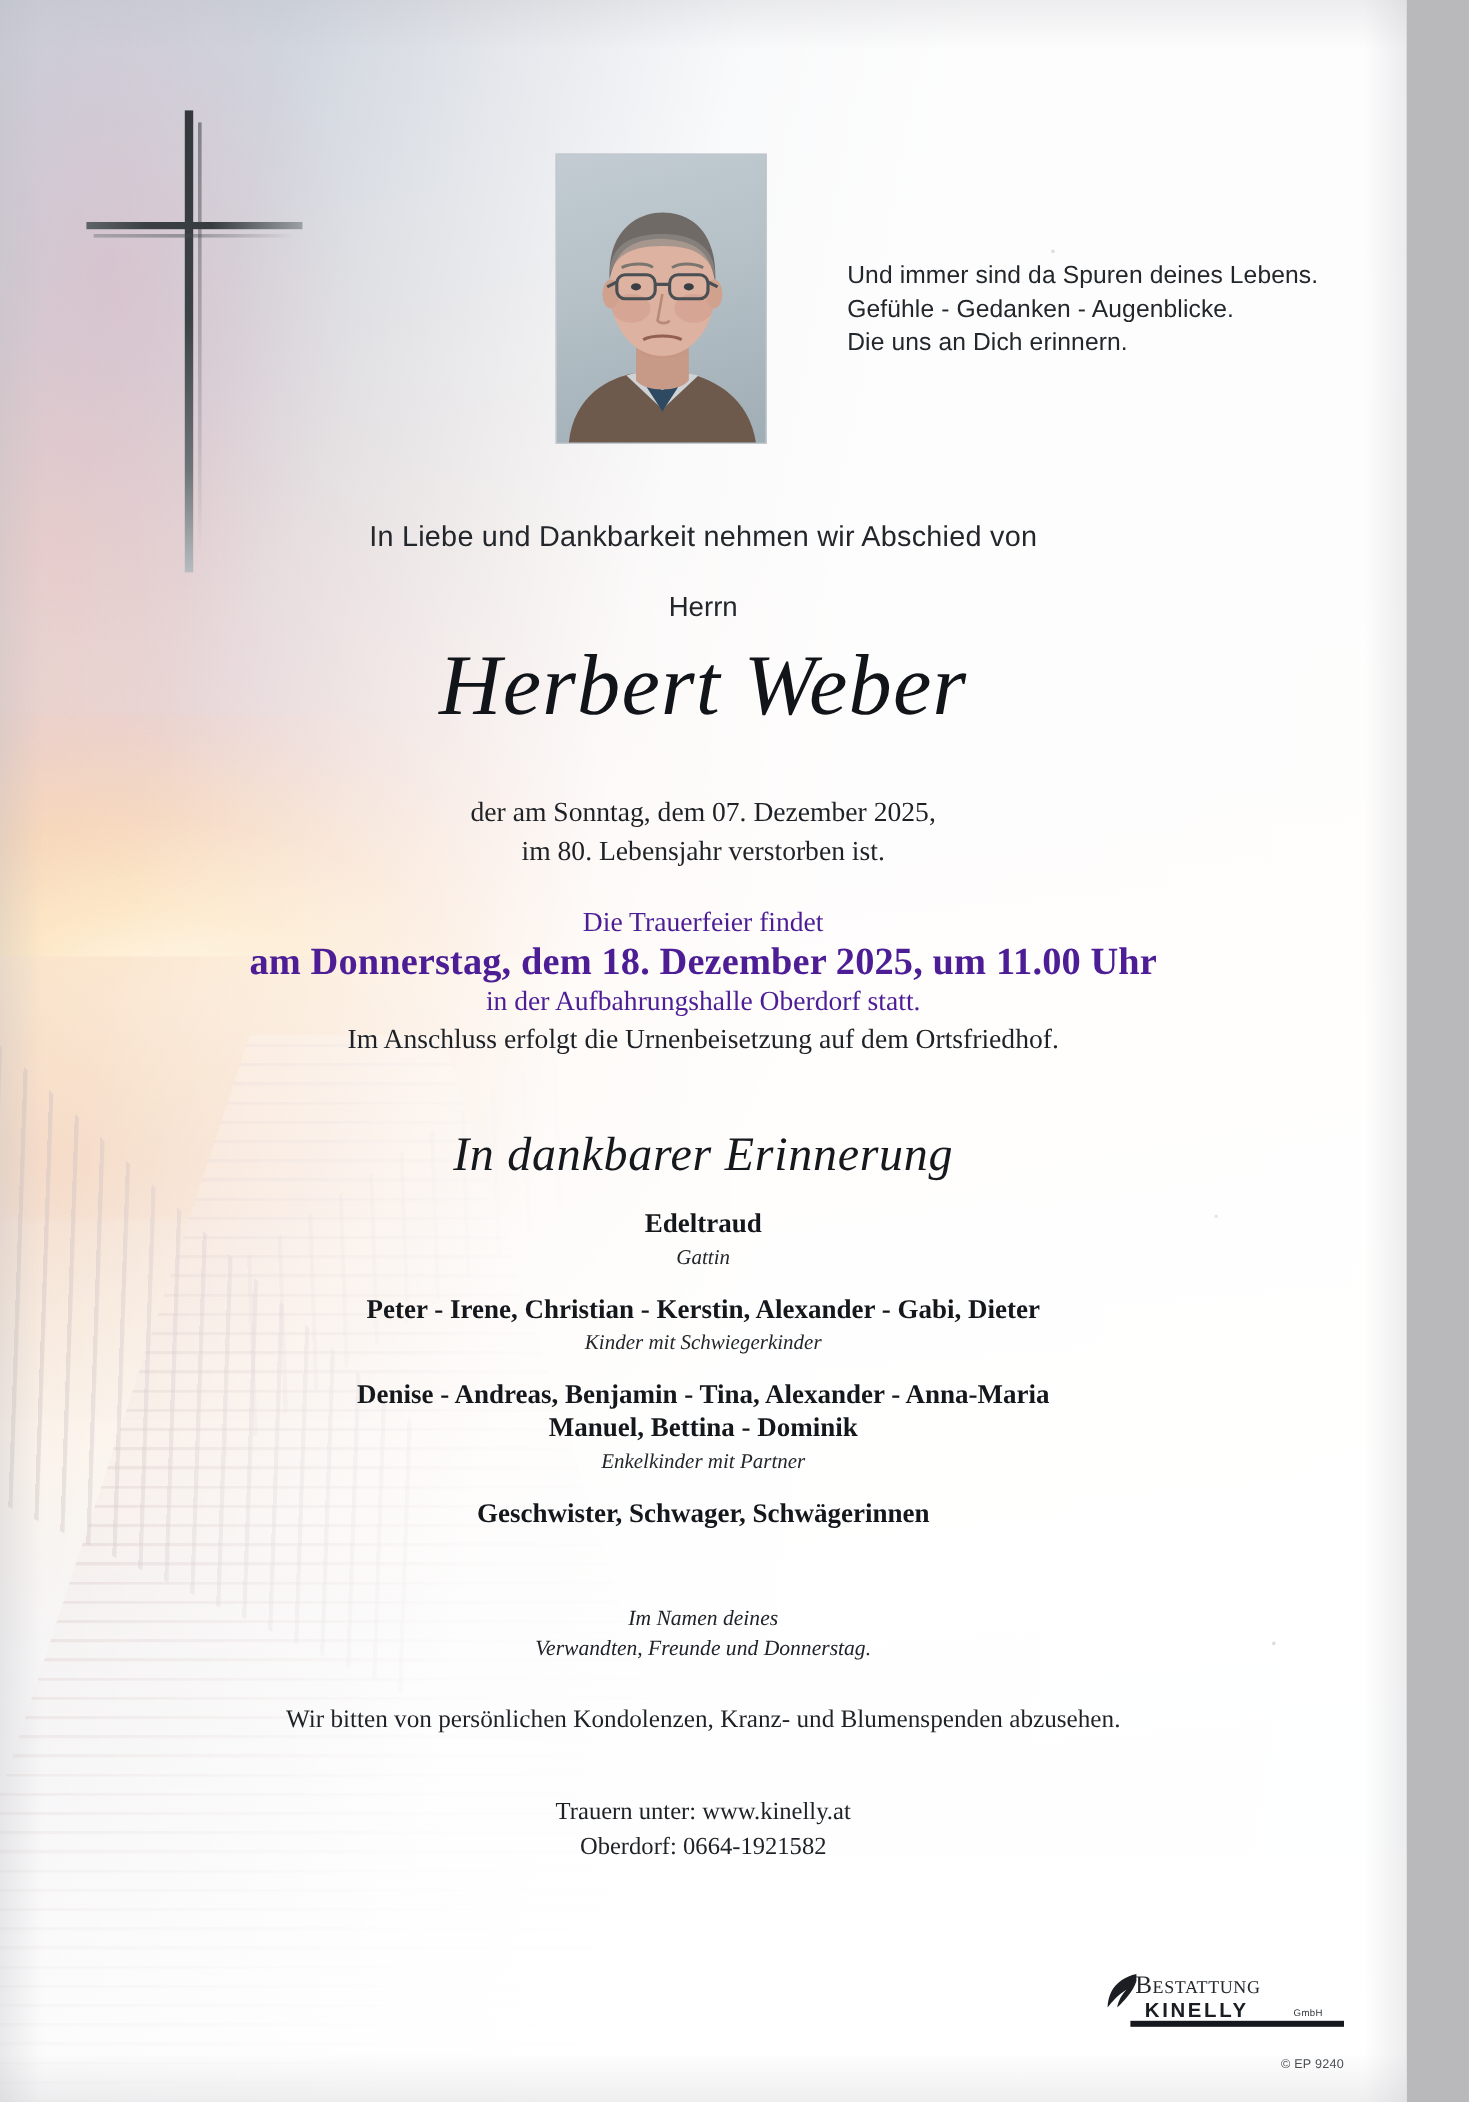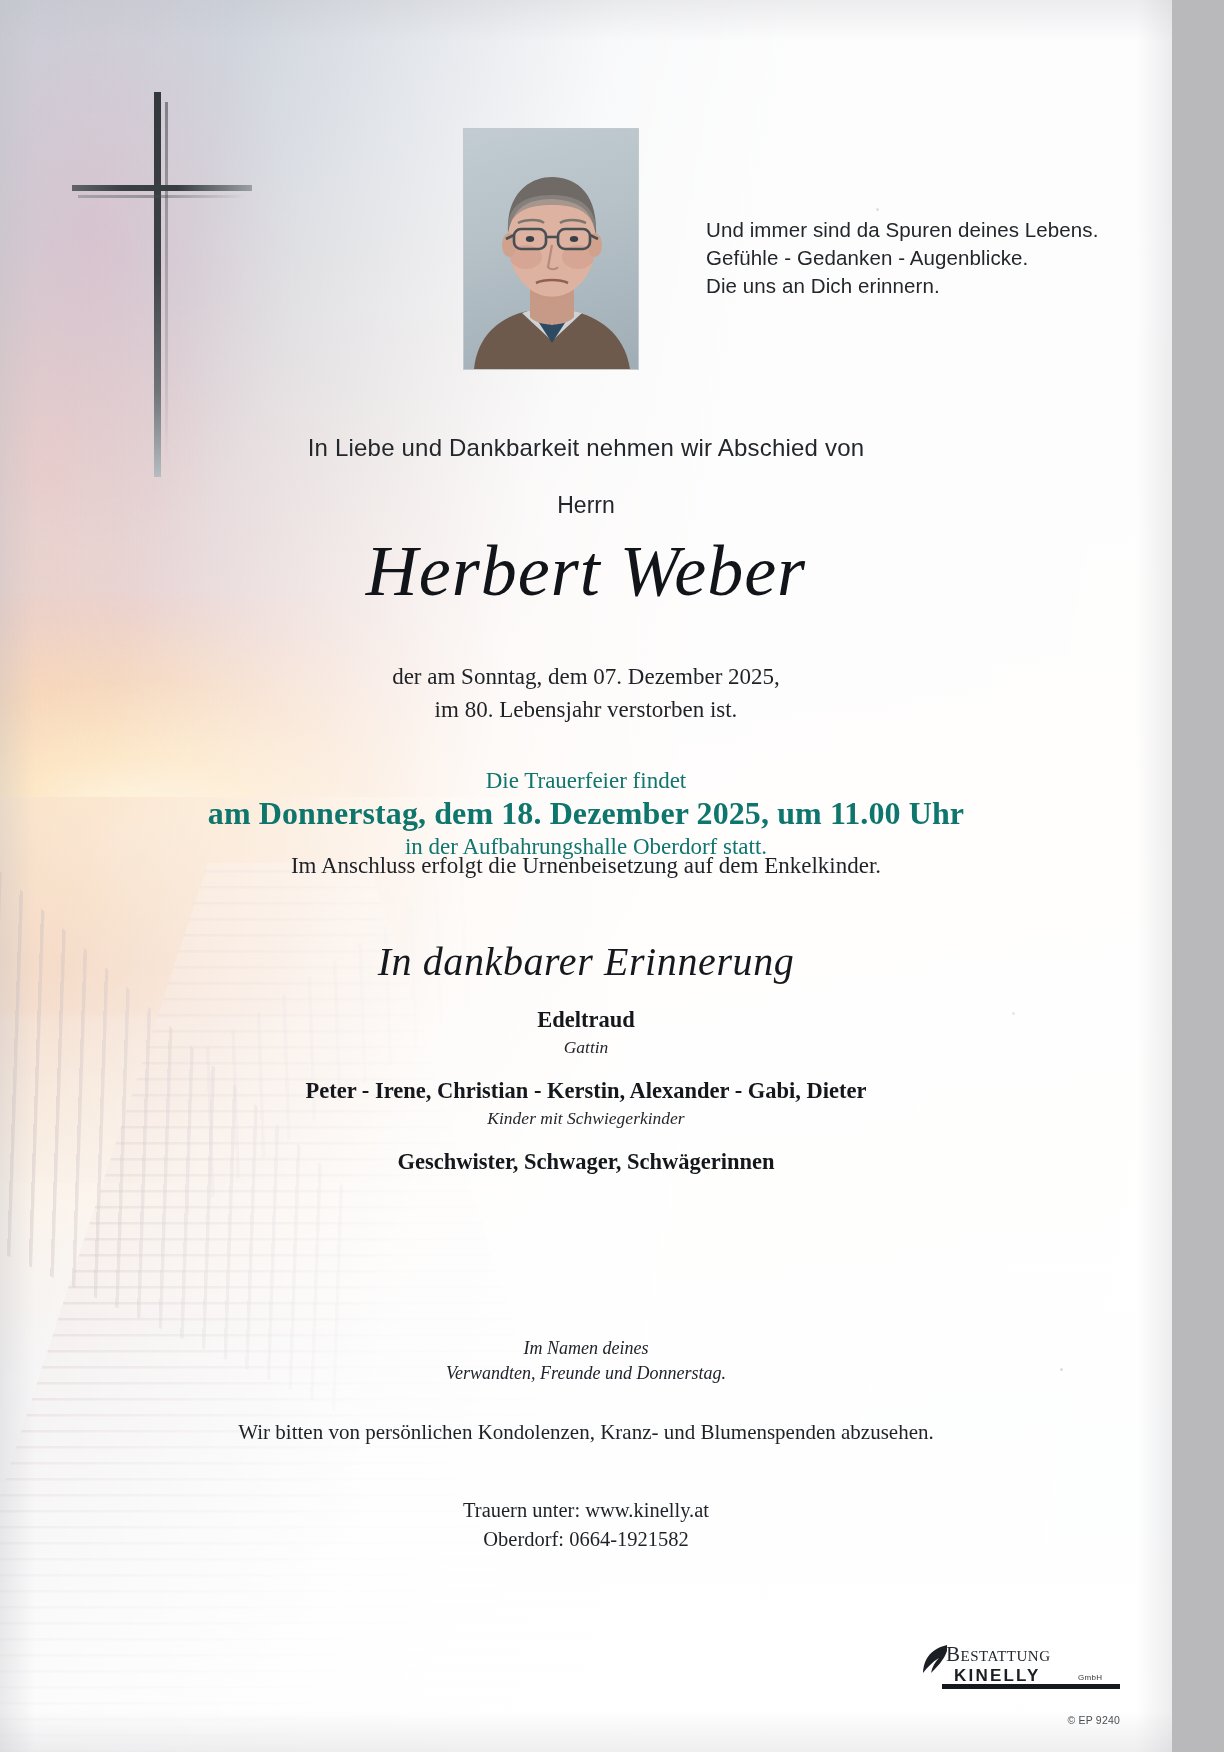--- a/index.html
+++ b/index.html
@@ -298,22 +298,21 @@
     line-height: 33px;
     font-family: "Liberation Serif", serif;
     color: #1e2226;
   }
 
   .ceremony {
     top: 752px;
     font-size: 23px;
     line-height: 33px;
     font-family: "Liberation Serif", serif;
-    color: #0f766e;
-    margin-top: 12px;
+    color: #4c1d95;
   }
   .ceremony .bold {
     font-weight: bold;
     font-size: 32px;
     letter-spacing: .1px;
   }
 
   .urnen {
     top: 853px;
     font-size: 23px;
@@ -542,36 +541,41 @@
     <div>der am Sonntag, dem 07. Dezember 2025,</div>
     <div>im 80. Lebensjahr verstorben ist.</div>
   </div>
 
   <div class="center-col ceremony">
     <div>Die Trauerfeier findet</div>
     <div class="bold">am Donnerstag, dem 18. Dezember 2025, um 11.00 Uhr</div>
     <div>in der Aufbahrungshalle Oberdorf statt.</div>
   </div>
 
-  <div class="center-col urnen">Im Anschluss erfolgt die Urnenbeisetzung auf dem Enkelkinder.</div>
+  <div class="center-col urnen">Im Anschluss erfolgt die Urnenbeisetzung auf dem Ortsfriedhof.</div>
 
   <div class="center-col dankbar">In dankbarer Erinnerung</div>
 
   <div class="family">
 
     <div class="fam-group">
       <div class="fam-names">Edeltraud</div>
       <div class="fam-role">Gattin</div>
     </div>
 
     <div class="fam-group">
       <div class="fam-names">Peter - Irene, Christian - Kerstin, Alexander - Gabi, Dieter</div>
       <div class="fam-role">Kinder mit Schwiegerkinder</div>
     </div>
 
+    <div class="fam-group">
+      <div class="fam-names">Denise - Andreas, Benjamin - Tina, Alexander - Anna-Maria</div>
+      <div class="fam-names">Manuel, Bettina - Dominik</div>
+      <div class="fam-role">Enkelkinder mit Partner</div>
+    </div>
 
 
     <div class="fam-group nogap">
       <div class="fam-names">Geschwister, Schwager, Schwägerinnen</div>
     </div>
 
   </div>
 
   <div class="imnamen">
     <div>Im Namen deines</div>

